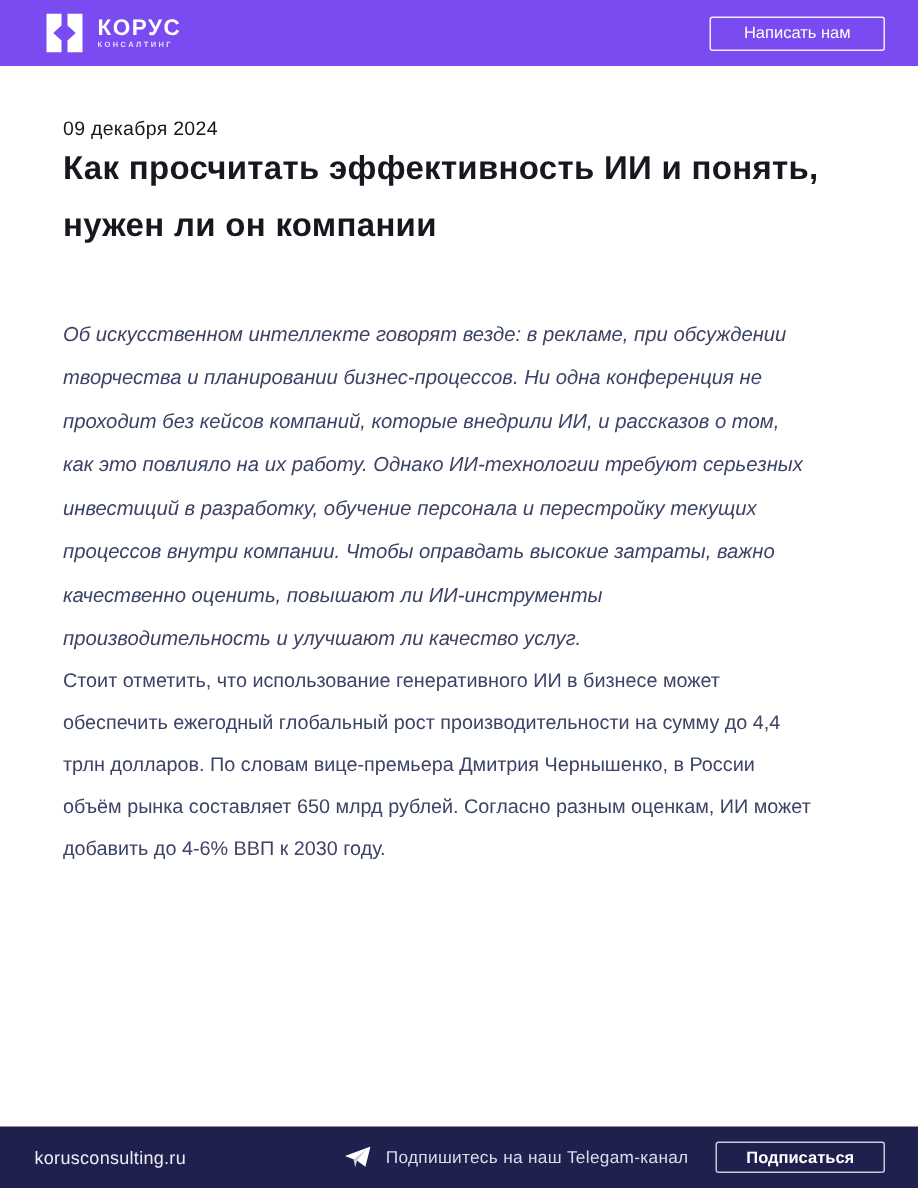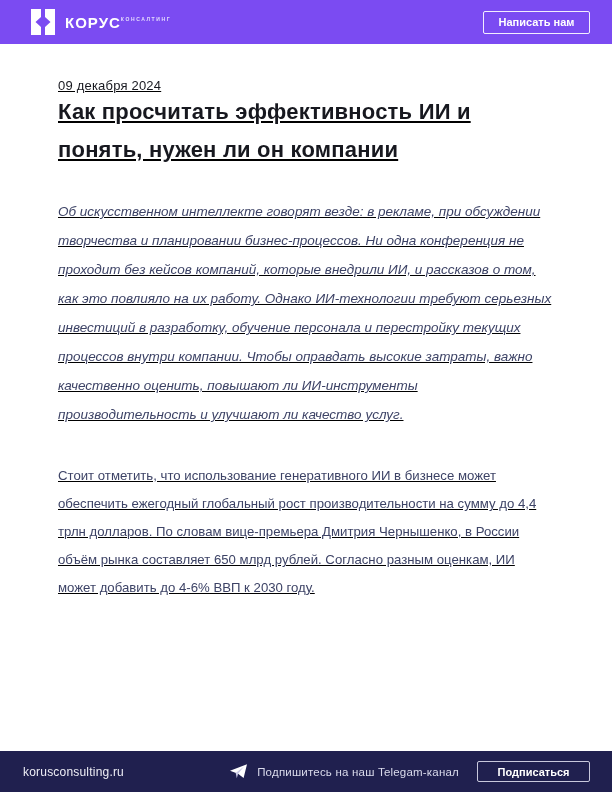--- a/index.html
+++ b/index.html
@@ -23,62 +23,60 @@
 
   
   .header{
     height:44px;flex:0 0 44px;
     background:var(--accent);
     display:flex;align-items:center;
     padding:0 22px 0 30px;
   }
   .logo{display:flex;align-items:center;gap:9px;}
   .logo-mark{width:26px;height:26px;display:block;}
-  .logo-text{display:flex;flex-direction:row;line-height:1;}
+  .logo-text{display:flex;flex-direction:column;line-height:1;}
   .logo-title{
     color:#ffffff;font-weight:800;font-size:15px;letter-spacing:1px;
   }
   .logo-subtitle{
     color:#e4ddfb;font-size:5px;letter-spacing:1.6px;margin-top:2px;font-weight:600;
   }
   .header-spacer{flex:1;}
   .btn-outline{
     display:flex;align-items:center;justify-content:center;
     border:1px solid rgba(255,255,255,.9);
     border-radius:2px;
     background:transparent;
     color:#ffffff;
     cursor:pointer;
     font-family:inherit;
   }
-  .contact-btn{width:107px;height:23px;font-size:11px;font-weight:700;}
+  .contact-btn{width:117px;height:23px;font-size:11px;font-weight:400;}
 
   
   .content{
     flex:1 1 auto;
-    padding:34px 57px 0 58px;
-    text-decoration:underline;
+    padding:34px 57px 0 42px;
   }
   .date{
     font-size:13px;color:var(--ink);letter-spacing:.2px;
   }
   .article-title{
     max-width:515px;
     font-size:22px;line-height:38px;font-weight:800;
     color:var(--ink);letter-spacing:.2px;
   }
   .lead{
-    margin-top:28px;
+    margin-top:39px;
     max-width:500px;
     font-style:italic;
     font-size:13.5px;line-height:29px;
     color:var(--body-ink);
   }
   .para{
-    margin-top:33px;
     max-width:500px;
     font-size:13.2px;line-height:28px;
     color:var(--body-ink);
   }
 
   
   .footer{
     height:41px;flex:0 0 41px;
     background:var(--footer-bg);
     display:flex;align-items:center;

